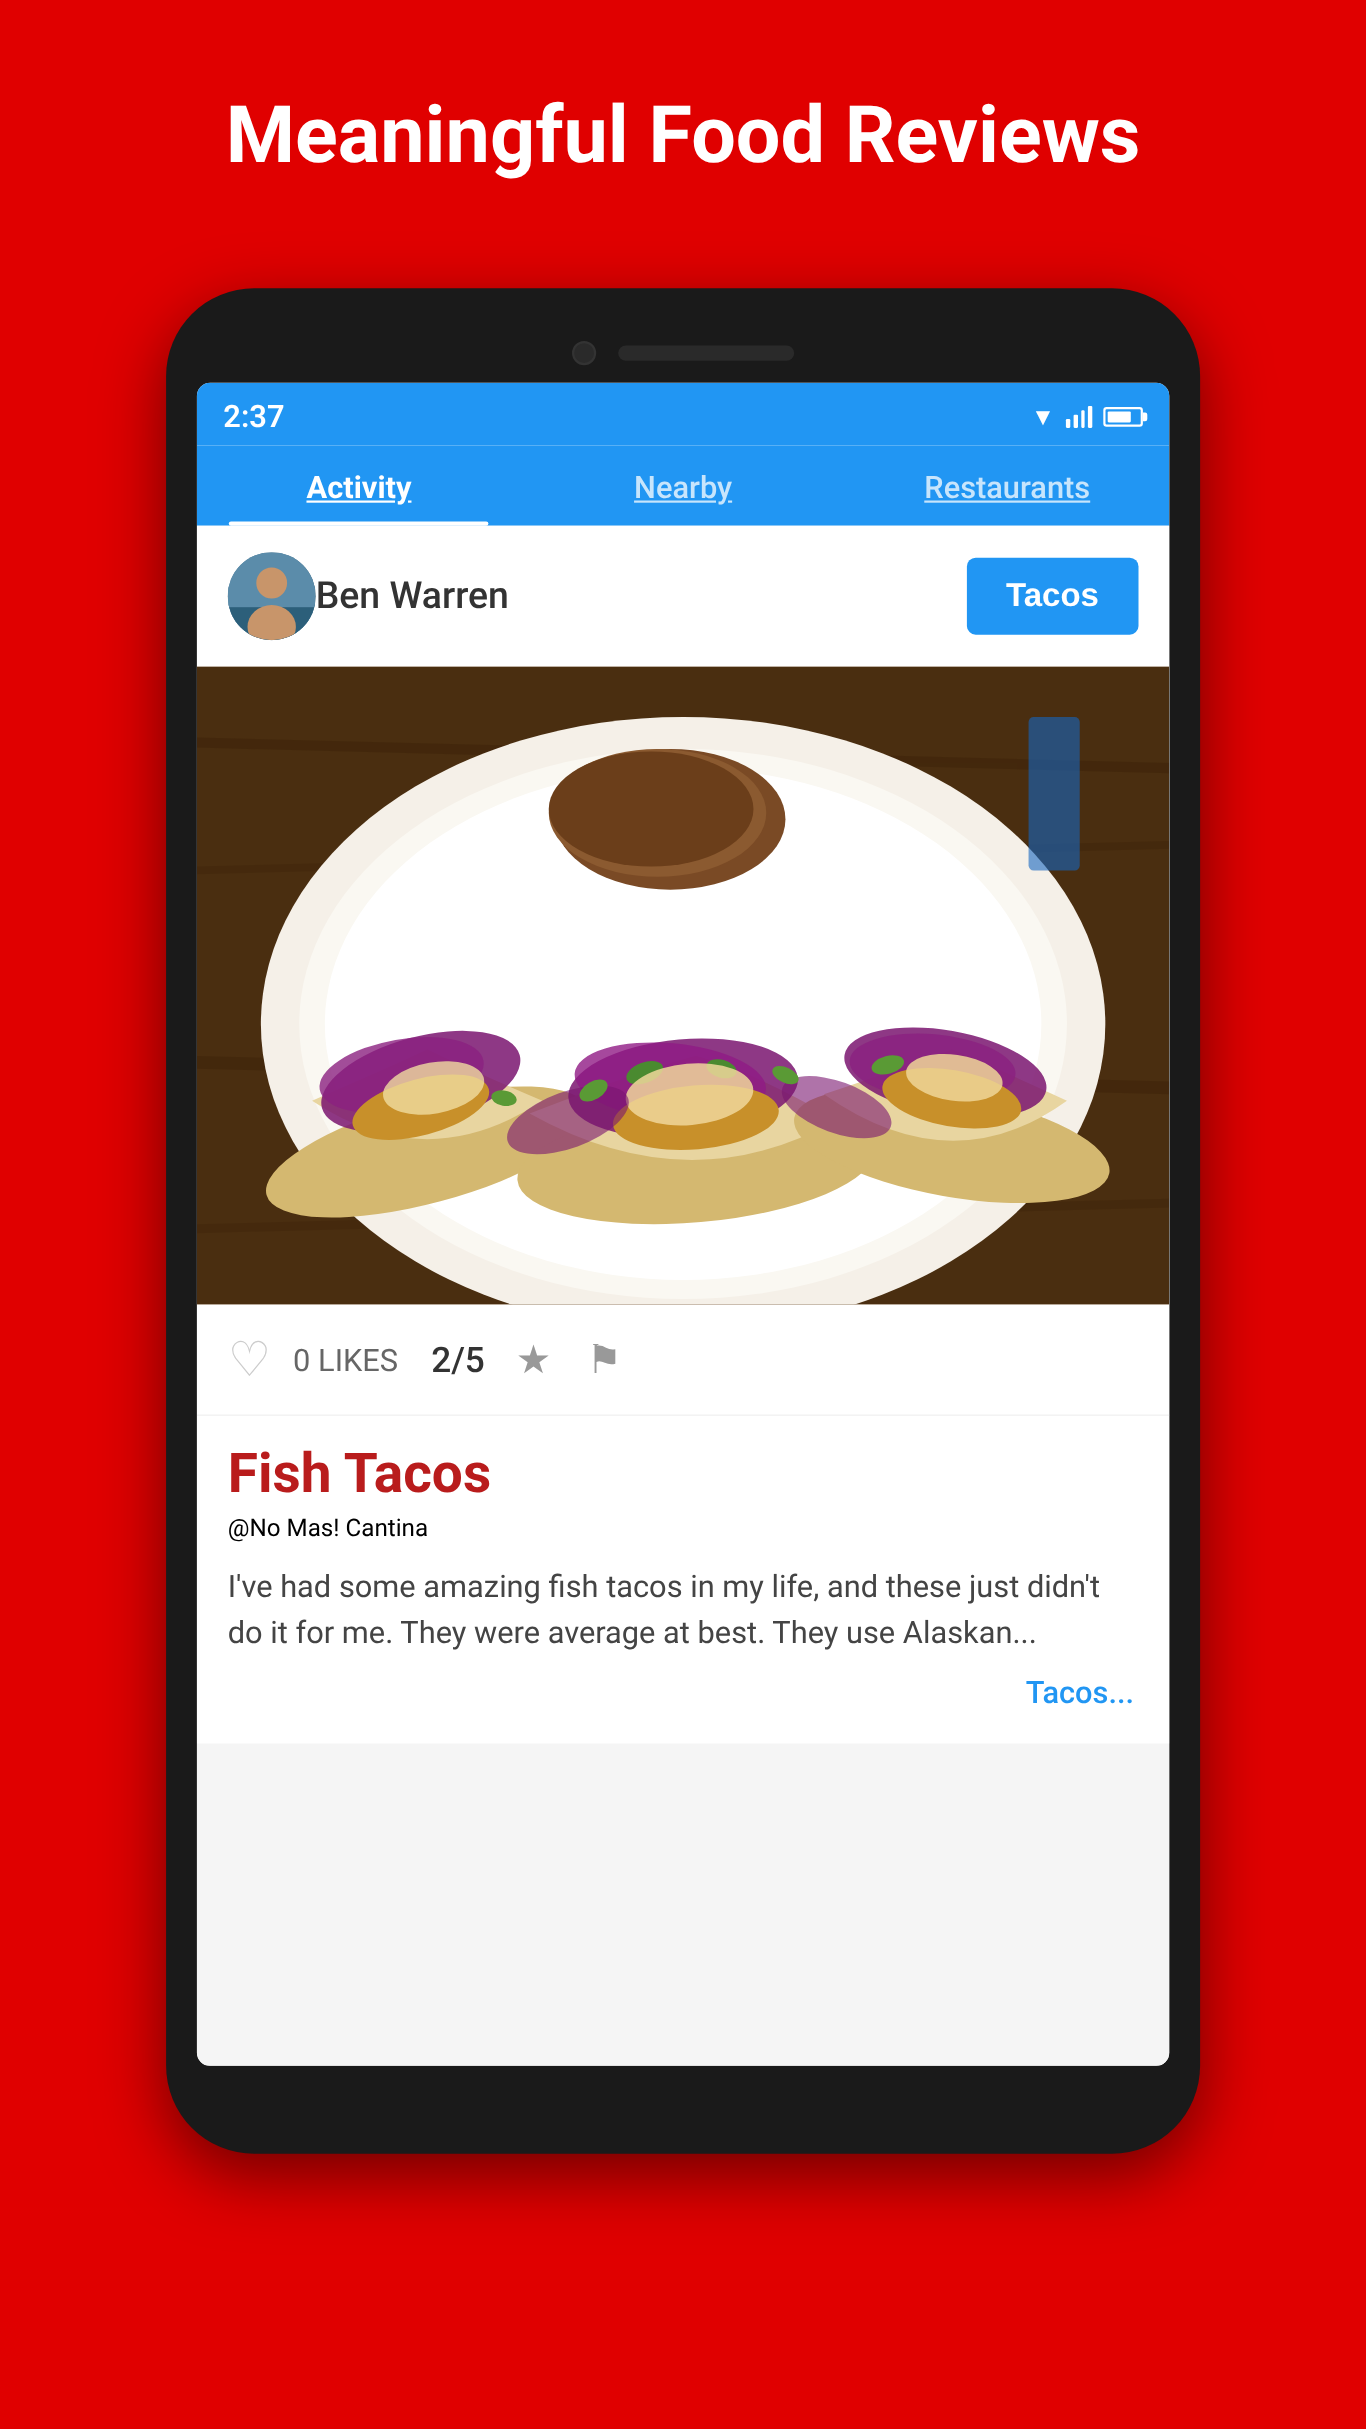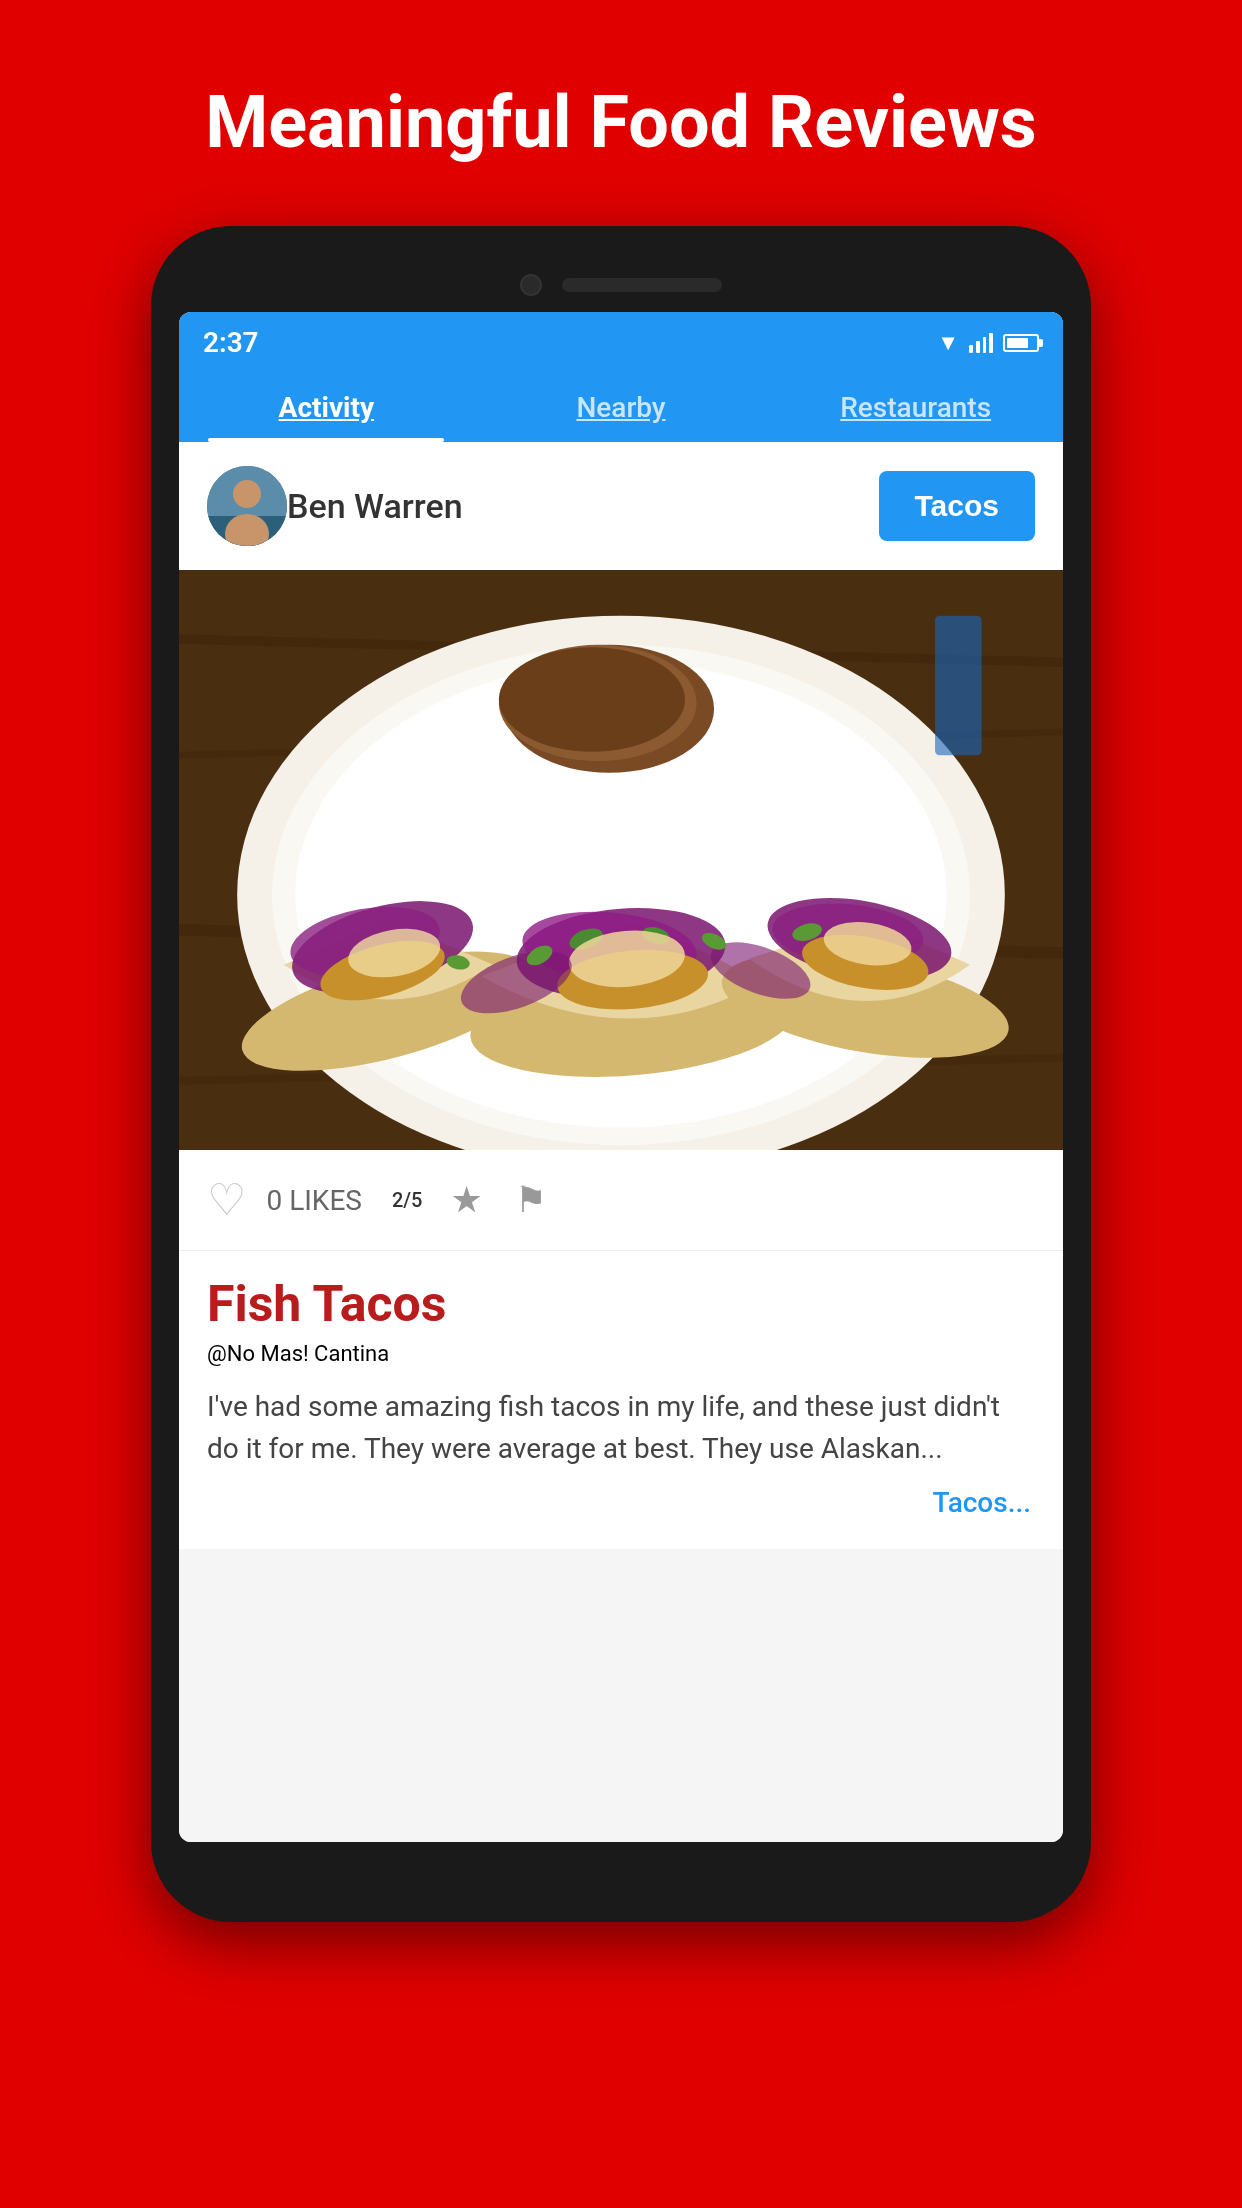--- a/index.html
+++ b/index.html
@@ -13,21 +13,21 @@
       font-family: 'Roboto', Arial, sans-serif;
       overflow: hidden;
     }
 
     .page-title {
       color: white;
       font-size: 72px;
       font-weight: 700;
       text-align: center;
       margin-top: 80px;
-      margin-bottom: 60px;
+      margin-bottom: 96px;
       line-height: 1.2;
       padding: 0 60px;
     }
 
     .phone-wrapper {
       width: 940px;
       background: #1a1a1a;
       border-radius: 80px;
       padding: 30px 28px 80px 28px;
       box-shadow: 0 20px 60px rgba(0,0,0,0.5);
@@ -252,21 +252,21 @@
       cursor: pointer;
     }
 
     .likes-text {
       font-size: 28px;
       color: #666;
       margin-right: 10px;
     }
 
     .rating-text {
-      font-size: 20px;
+      font-size: 32px;
       color: #333;
       font-weight: 500;
     }
 
     .star-icon {
       font-size: 36px;
       color: #999;
       margin-left: 8px;
     }
 

